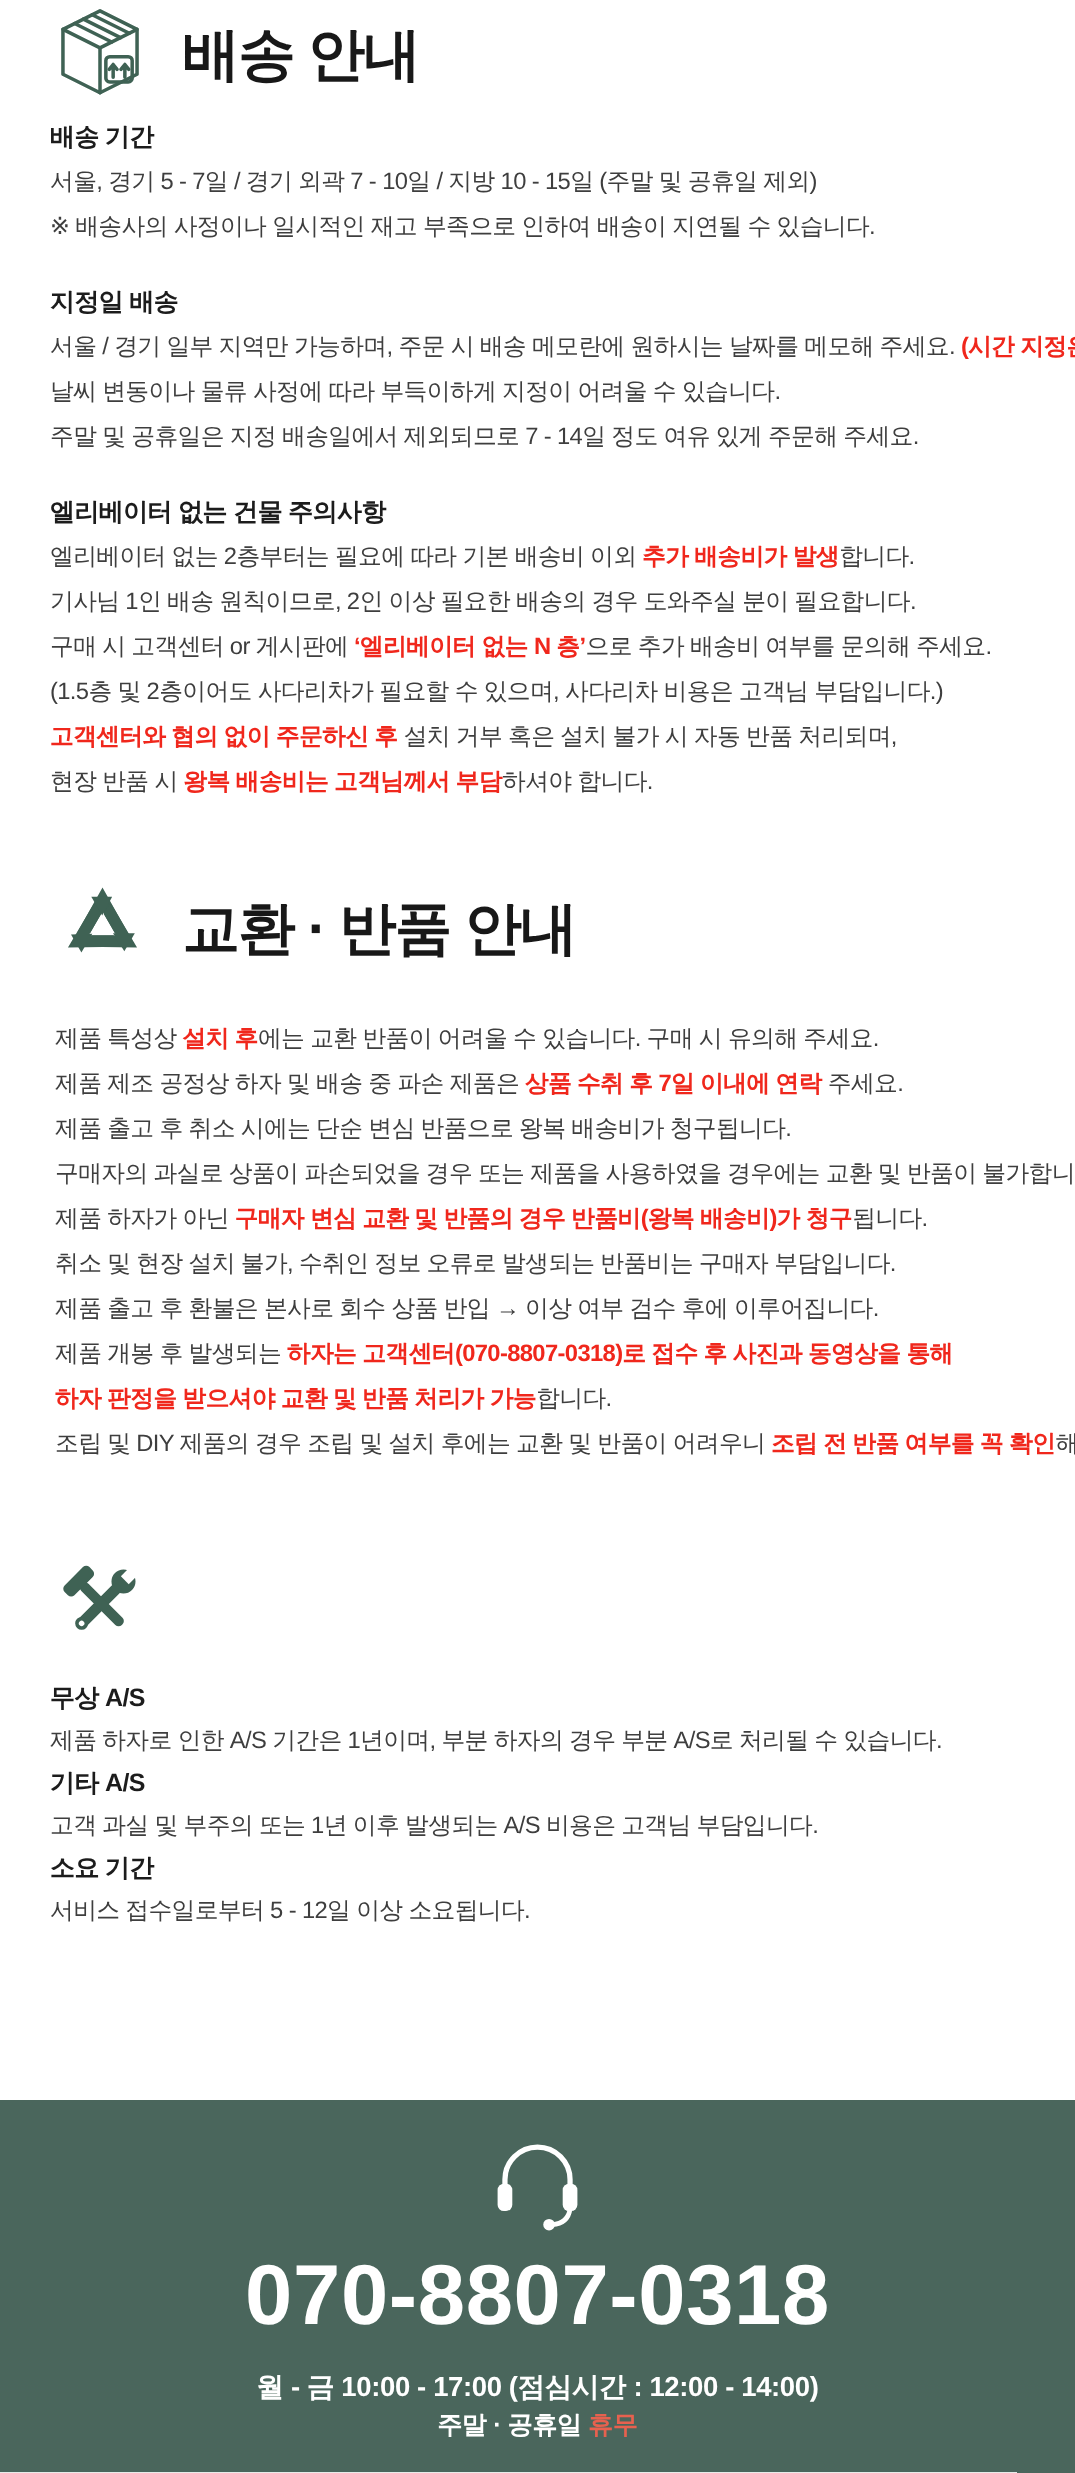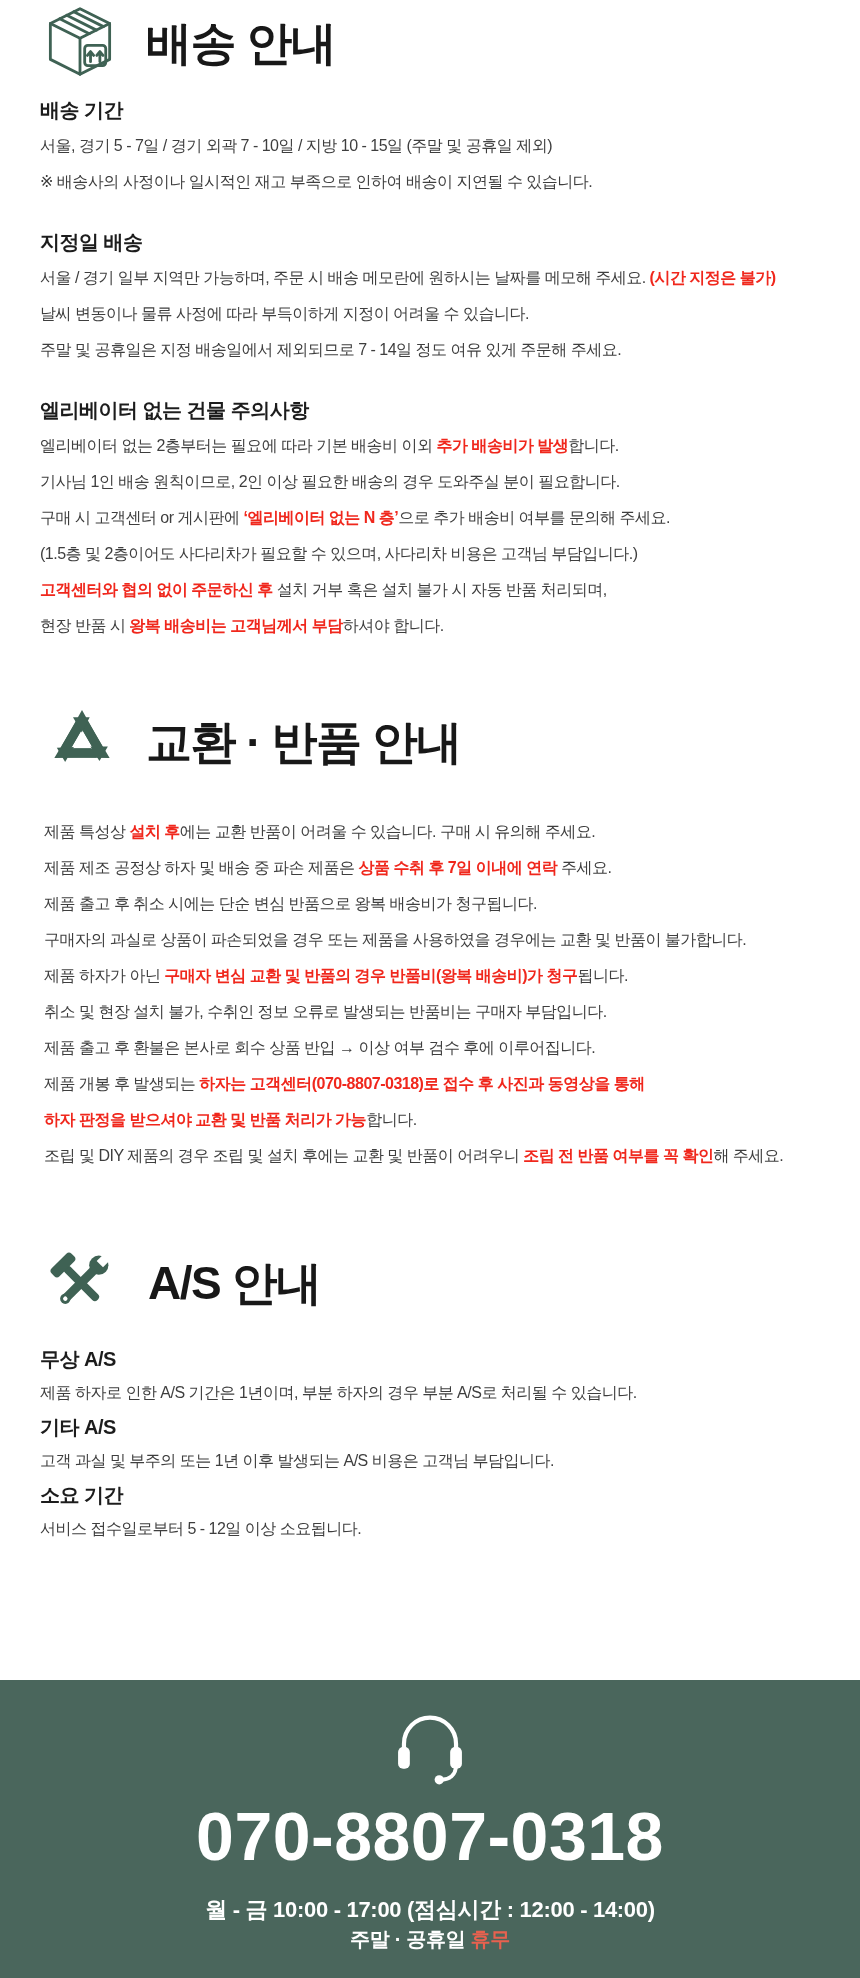--- a/index.html
+++ b/index.html
@@ -34,21 +34,21 @@
   .sec3 .sec-body{margin-top:22px;}
   .block{margin-top:24px;}
   .sec1 .block:first-child{margin-top:10px;}
   .sec2 .block{margin-top:0;}
   .sec3 .block{margin-top:0;}
   .blk-heading{
     font-size:20px;font-weight:700;color:var(--heading);
     line-height:36px;letter-spacing:-0.5px;
   }
   .line{
-    font-size:16px;line-height:36px;letter-spacing:-0.5px;color:var(--text);
+    font-size:19px;line-height:36px;letter-spacing:-0.5px;color:var(--text);
     white-space:nowrap;
   }
   .sec3 .blk-heading,.sec3 .line{line-height:34px;}
   .red{color:var(--red);font-weight:700;}
   .footer{
     margin-top:auto;height:298px;background:var(--footer-bg);
     display:flex;flex-direction:column;align-items:center;justify-content:center;
     color:#fff;text-align:center;
   }
   .footer-phone{
@@ -151,21 +151,20 @@
             <rect x="44" y="22" width="12" height="62" rx="6"></rect>
             <circle cx="50" cy="80" r="7" fill="#3f6254"></circle>
             <circle cx="50" cy="80" r="3" fill="#ffffff"></circle>
           </g>
           <g transform="rotate(-45 50 50)">
             <rect x="44.5" y="20" width="11" height="62" rx="5"></rect>
             <rect x="31" y="8" width="38" height="15" rx="5"></rect>
           </g>
         </g>
       </svg>
-      <div class="sec-title">A/S 안내</div>
     </div>
     <div class="sec-body">
         <div class="block">
           <div class="blk-heading">무상 A/S</div>
           <div class="line"><span>제품 하자로 인한 A/S 기간은 1년이며, 부분 하자의 경우 부분 A/S로 처리될 수 있습니다.</span></div>
         </div>
         <div class="block">
           <div class="blk-heading">기타 A/S</div>
           <div class="line"><span>고객 과실 및 부주의 또는 1년 이후 발생되는 A/S 비용은 고객님 부담입니다.</span></div>
         </div>

